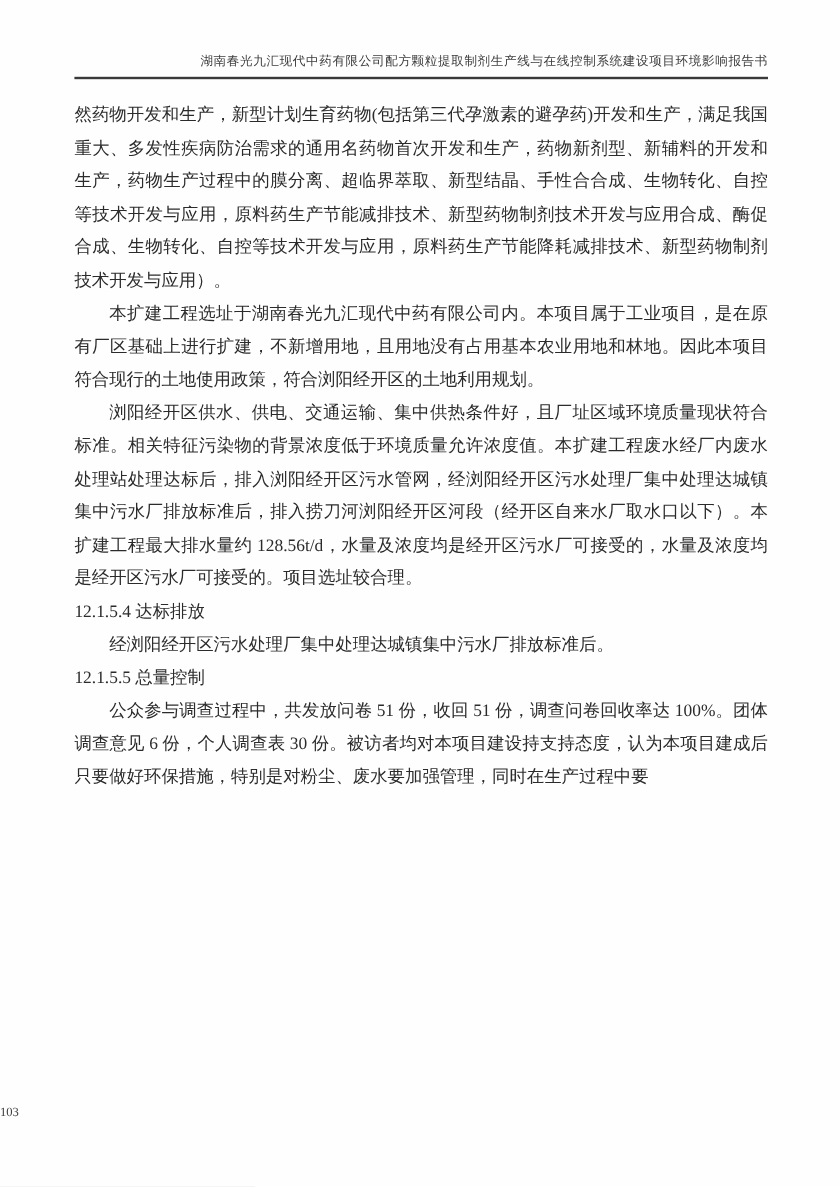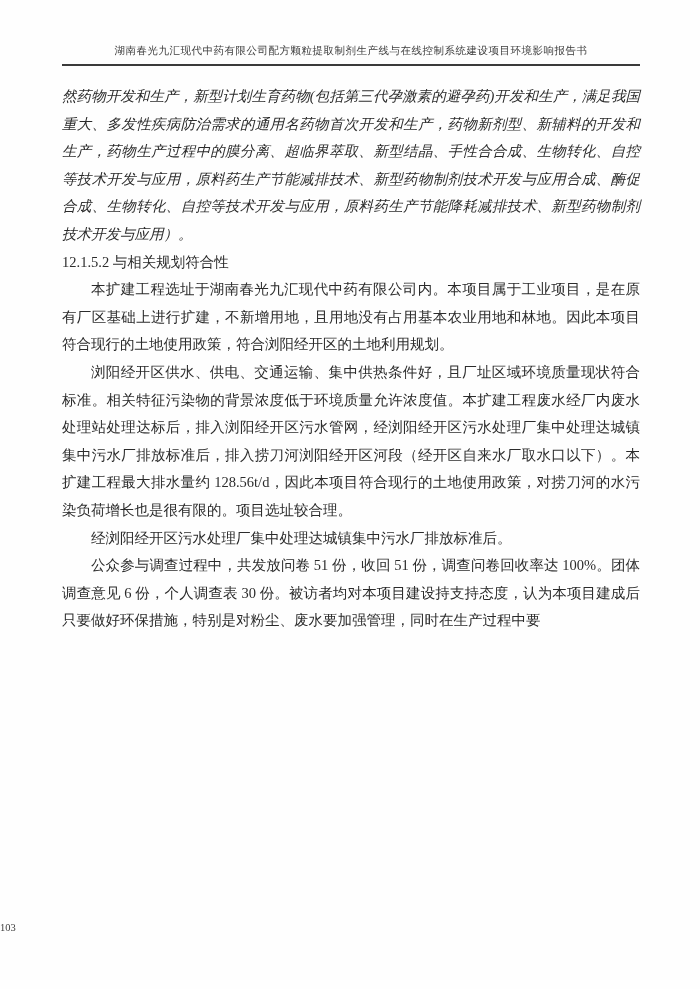--- a/index.html
+++ b/index.html
@@ -15,21 +15,21 @@
     background: #fefefe;
     font-family: "Liberation Serif", "DejaVu Serif", serif;
     color: #2b2b2b;
     overflow: hidden;
   }
   .page-header {
     position: absolute;
     top: 44px;
     left: 62px;
     width: 578px;
-    text-align: center;
+    text-align: right;
     font-size: 10.5px;
     letter-spacing: 0.5px;
     color: #3c3c3c;
     padding-bottom: 6px;
     border-bottom: 2px solid #3a3a3a;
   }
   .content {
     position: absolute;
     top: 83px;
     left: 62px;
@@ -41,21 +41,20 @@
     font-size: 14.5px;
     line-height: 27.6px;
     font-weight: normal;
   }
   .content p {
     text-align: justify;
     text-indent: 2em;
   }
   .content p.cont {
     text-indent: 0;
-    font-style: italic;
   }
   .content h3 {
     text-align: left;
   }
   .page-footer {
     position: absolute;
     top: 922px;
     left: 0;
     width: 100%;
     text-align: left;
@@ -67,30 +66,31 @@
 <body>
 
 <div class="page">
 
   <div class="page-header">湖南春光九汇现代中药有限公司配方颗粒提取制剂生产线与在线控制系统建设项目环境影响报告书</div>
 
   <div class="content">
 
     <p class="cont">然药物开发和生产，新型计划生育药物(包括第三代孕激素的避孕药)开发和生产，满足我国重大、多发性疾病防治需求的通用名药物首次开发和生产，药物新剂型、新辅料的开发和生产，药物生产过程中的膜分离、超临界萃取、新型结晶、手性合合成、生物转化、自控等技术开发与应用，原料药生产节能减排技术、新型药物制剂技术开发与应用合成、酶促合成、生物转化、自控等技术开发与应用，原料药生产节能降耗减排技术、新型药物制剂技术开发与应用）。</p>
 
-    <h3>12.1.5.2 与相关规划符合性</h3>
 
     <p>本扩建工程选址于湖南春光九汇现代中药有限公司内。本项目属于工业项目，是在原有厂区基础上进行扩建，不新增用地，且用地没有占用基本农业用地和林地。因此本项目符合现行的土地使用政策，符合浏阳经开区的土地利用规划。</p>
 
 
-    <p>浏阳经开区供水、供电、交通运输、集中供热条件好，且厂址区域环境质量现状符合标准。相关特征污染物的背景浓度低于环境质量允许浓度值。本扩建工程废水经厂内废水处理站处理达标后，排入浏阳经开区污水管网，经浏阳经开区污水处理厂集中处理达城镇集中污水厂排放标准后，排入捞刀河浏阳经开区河段（经开区自来水厂取水口以下）。本扩建工程最大排水量约 128.56t/d，因此本项目符合现行的土地使用政策，对捞刀河的水污染负荷增长也是很有限的。项目选址较合理。</p>
+    <p>浏阳经开区供水、供电、交通运输、集中供热条件好，且厂址区域环境质量现状符合标准。相关特征污染物的背景浓度低于环境质量允许浓度值。本扩建工程废水经厂内废水处理站处理达标后，排入浏阳经开区污水管网，经浏阳经开区污水处理厂集中处理达城镇集中污水厂排放标准后，排入捞刀河浏阳经开区河段（经开区自来水厂取水口以下）。本扩建工程最大排水量约 128.56t/d，水量及浓度均是经开区污水厂可接受的，水量及浓度均是经开区污水厂可接受的。项目选址较合理。</p>
 
+    <h3>12.1.5.4 达标排放</h3>
 
     <p>经浏阳经开区污水处理厂集中处理达城镇集中污水厂排放标准后。</p>
 
+    <h3>12.1.5.5 总量控制</h3>
 
 
 
     <p>公众参与调查过程中，共发放问卷 51 份，收回 51 份，调查问卷回收率达 100%。团体调查意见 6 份，个人调查表 30 份。被访者均对本项目建设持支持态度，认为本项目建成后只要做好环保措施，特别是对粉尘、废水要加强管理，同时在生产过程中要</p>
 
   </div>
 
   <div class="page-footer">103</div>
 
 </div>

